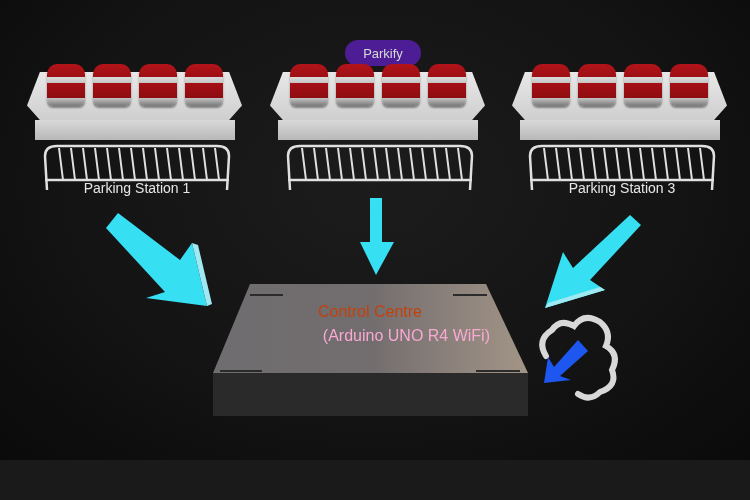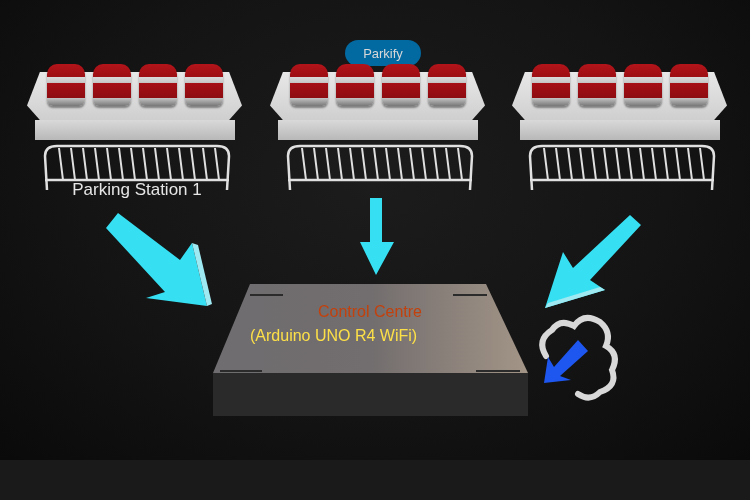--- a/index.html
+++ b/index.html
@@ -1,29 +1,29 @@
 <!DOCTYPE html>
 <html><head>
 <meta charset="utf-8">
 <style>
   html,body{margin:0;padding:0;}
   body{width:750px;height:500px;overflow:hidden;background:#121212;font-family:"Liberation Sans",sans-serif;position:relative;}
   .bg{position:absolute;left:0;top:0;width:750px;height:460px;background:radial-gradient(ellipse at 50% 40%,#1c1c1c 0%,#141414 55%,#0a0a0a 100%);}
   .bottom-band{position:absolute;left:0;top:460px;width:750px;height:40px;background:#1a1a1a;}
-  .badge{position:absolute;left:345px;top:40px;width:76px;height:26px;border-radius:13px;background:#0369a1;color:#d8d8d8;font-size:13px;display:flex;align-items:center;justify-content:center;}
+  .badge{position:absolute;left:345px;top:40px;width:76px;height:26px;border-radius:13px;background:#4c1d95;color:#d8d8d8;font-size:13px;display:flex;align-items:center;justify-content:center;}
   .station{position:absolute;width:220px;height:140px;}
   .platform{position:absolute;left:0;top:10px;width:215px;height:48px;background:linear-gradient(#e8e8e8,#cfcfcf);clip-path:polygon(6% 0,94% 0,100% 70%,94% 100%,6% 100%,0 70%);}
   .platform-base{position:absolute;left:8px;top:58px;width:200px;height:20px;background:linear-gradient(#d9d9d9,#b8b8b8);}
   .cars{position:absolute;left:20px;top:2px;display:flex;gap:8px;}
   .car{width:38px;height:42px;border-radius:10px 10px 6px 6px;background:linear-gradient(#b3141a 0%,#9d0f14 30%,#d9d9d9 32%,#c8c8c8 44%,#a50f16 46%,#8e0c10 80%,#bfbfbf 82%,#777 100%);box-shadow:0 2px 2px rgba(0,0,0,.4);}
   .fence{position:absolute;left:12px;top:80px;width:196px;height:50px;}
-  .station-label{position:absolute;left:0;top:118px;width:220px;text-align:center;color:#e6e6e6;font-size:17px;}
+  .station-label{position:absolute;left:0;top:118px;width:220px;text-align:center;color:#e6e6e6;font-size:14px;}
   .box{position:absolute;left:0;top:0;}
   .cc-title{position:absolute;left:250px;top:303px;width:240px;text-align:center;color:#c2410c;font-size:16px;}
-  .cc-sub{position:absolute;left:250px;top:327px;width:240px;text-align:left;color:#fde047;font-size:16px;}
+  .cc-sub{position:absolute;left:250px;top:327px;width:240px;text-align:right;color:#f9a8d4;font-size:16px;}
 </style>
 </head>
 <body>
 
 <div class="bg"></div>
 <div class="bottom-band"></div>
 
 <div class="badge">
     <span>Parkify</span>
   </div>
@@ -119,20 +119,21 @@
           <path d="M104 6 L108 38"></path>
           <path d="M116 6 L120 38"></path>
           <path d="M128 6 L132 38"></path>
           <path d="M140 6 L144 38"></path>
           <path d="M152 6 L156 38"></path>
           <path d="M164 6 L168 38"></path>
           <path d="M176 6 L180 38"></path>
       </g>
     </g>
   </svg>
+  <div class="station-label">Parking Station 3</div>
 </div>
 
 <svg class="box" width="750" height="460">
 
   <g>
     <polygon points="118,213 106,228 165,292 146,298 207,306 192,243 180,260" fill="#36E0F2"></polygon>
     <polygon points="192,243 207,306 212,304 198,245" fill="#9fe9f2"></polygon>
   </g>
 
   <g>

